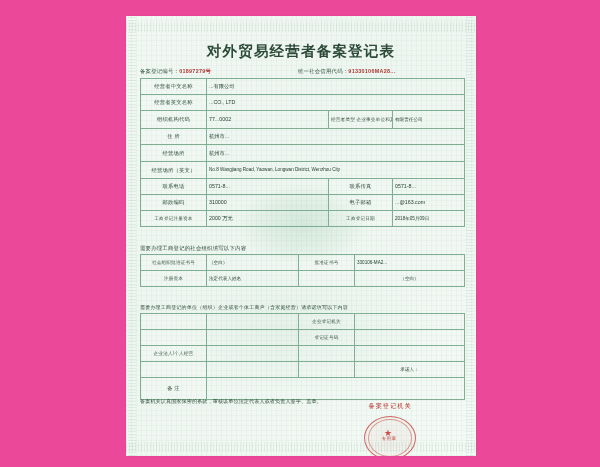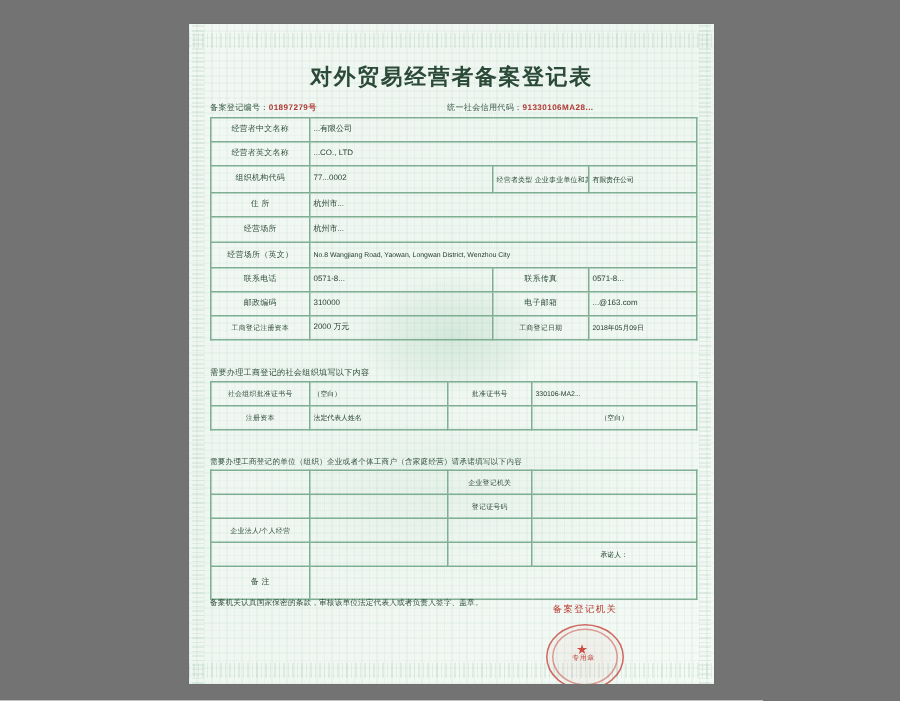--- a/index.html
+++ b/index.html
@@ -10,21 +10,21 @@
   body {
     width: 600px;
     height: 467px;
     font-family: "Liberation Sans", sans-serif;
     overflow: hidden;
   }
   #page {
     position: relative;
     width: 600px;
     height: 467px;
-    background: #737373;
+    background: #ec4899;
   }
   
   #sheet {
     position: absolute;
     left: 126px;
     top: 16px;
     width: 350px;
     height: 440px;
     background:
       repeating-linear-gradient(90deg, rgba(180,210,190,0.16) 0 1px, rgba(255,255,255,0) 1px 5px),

